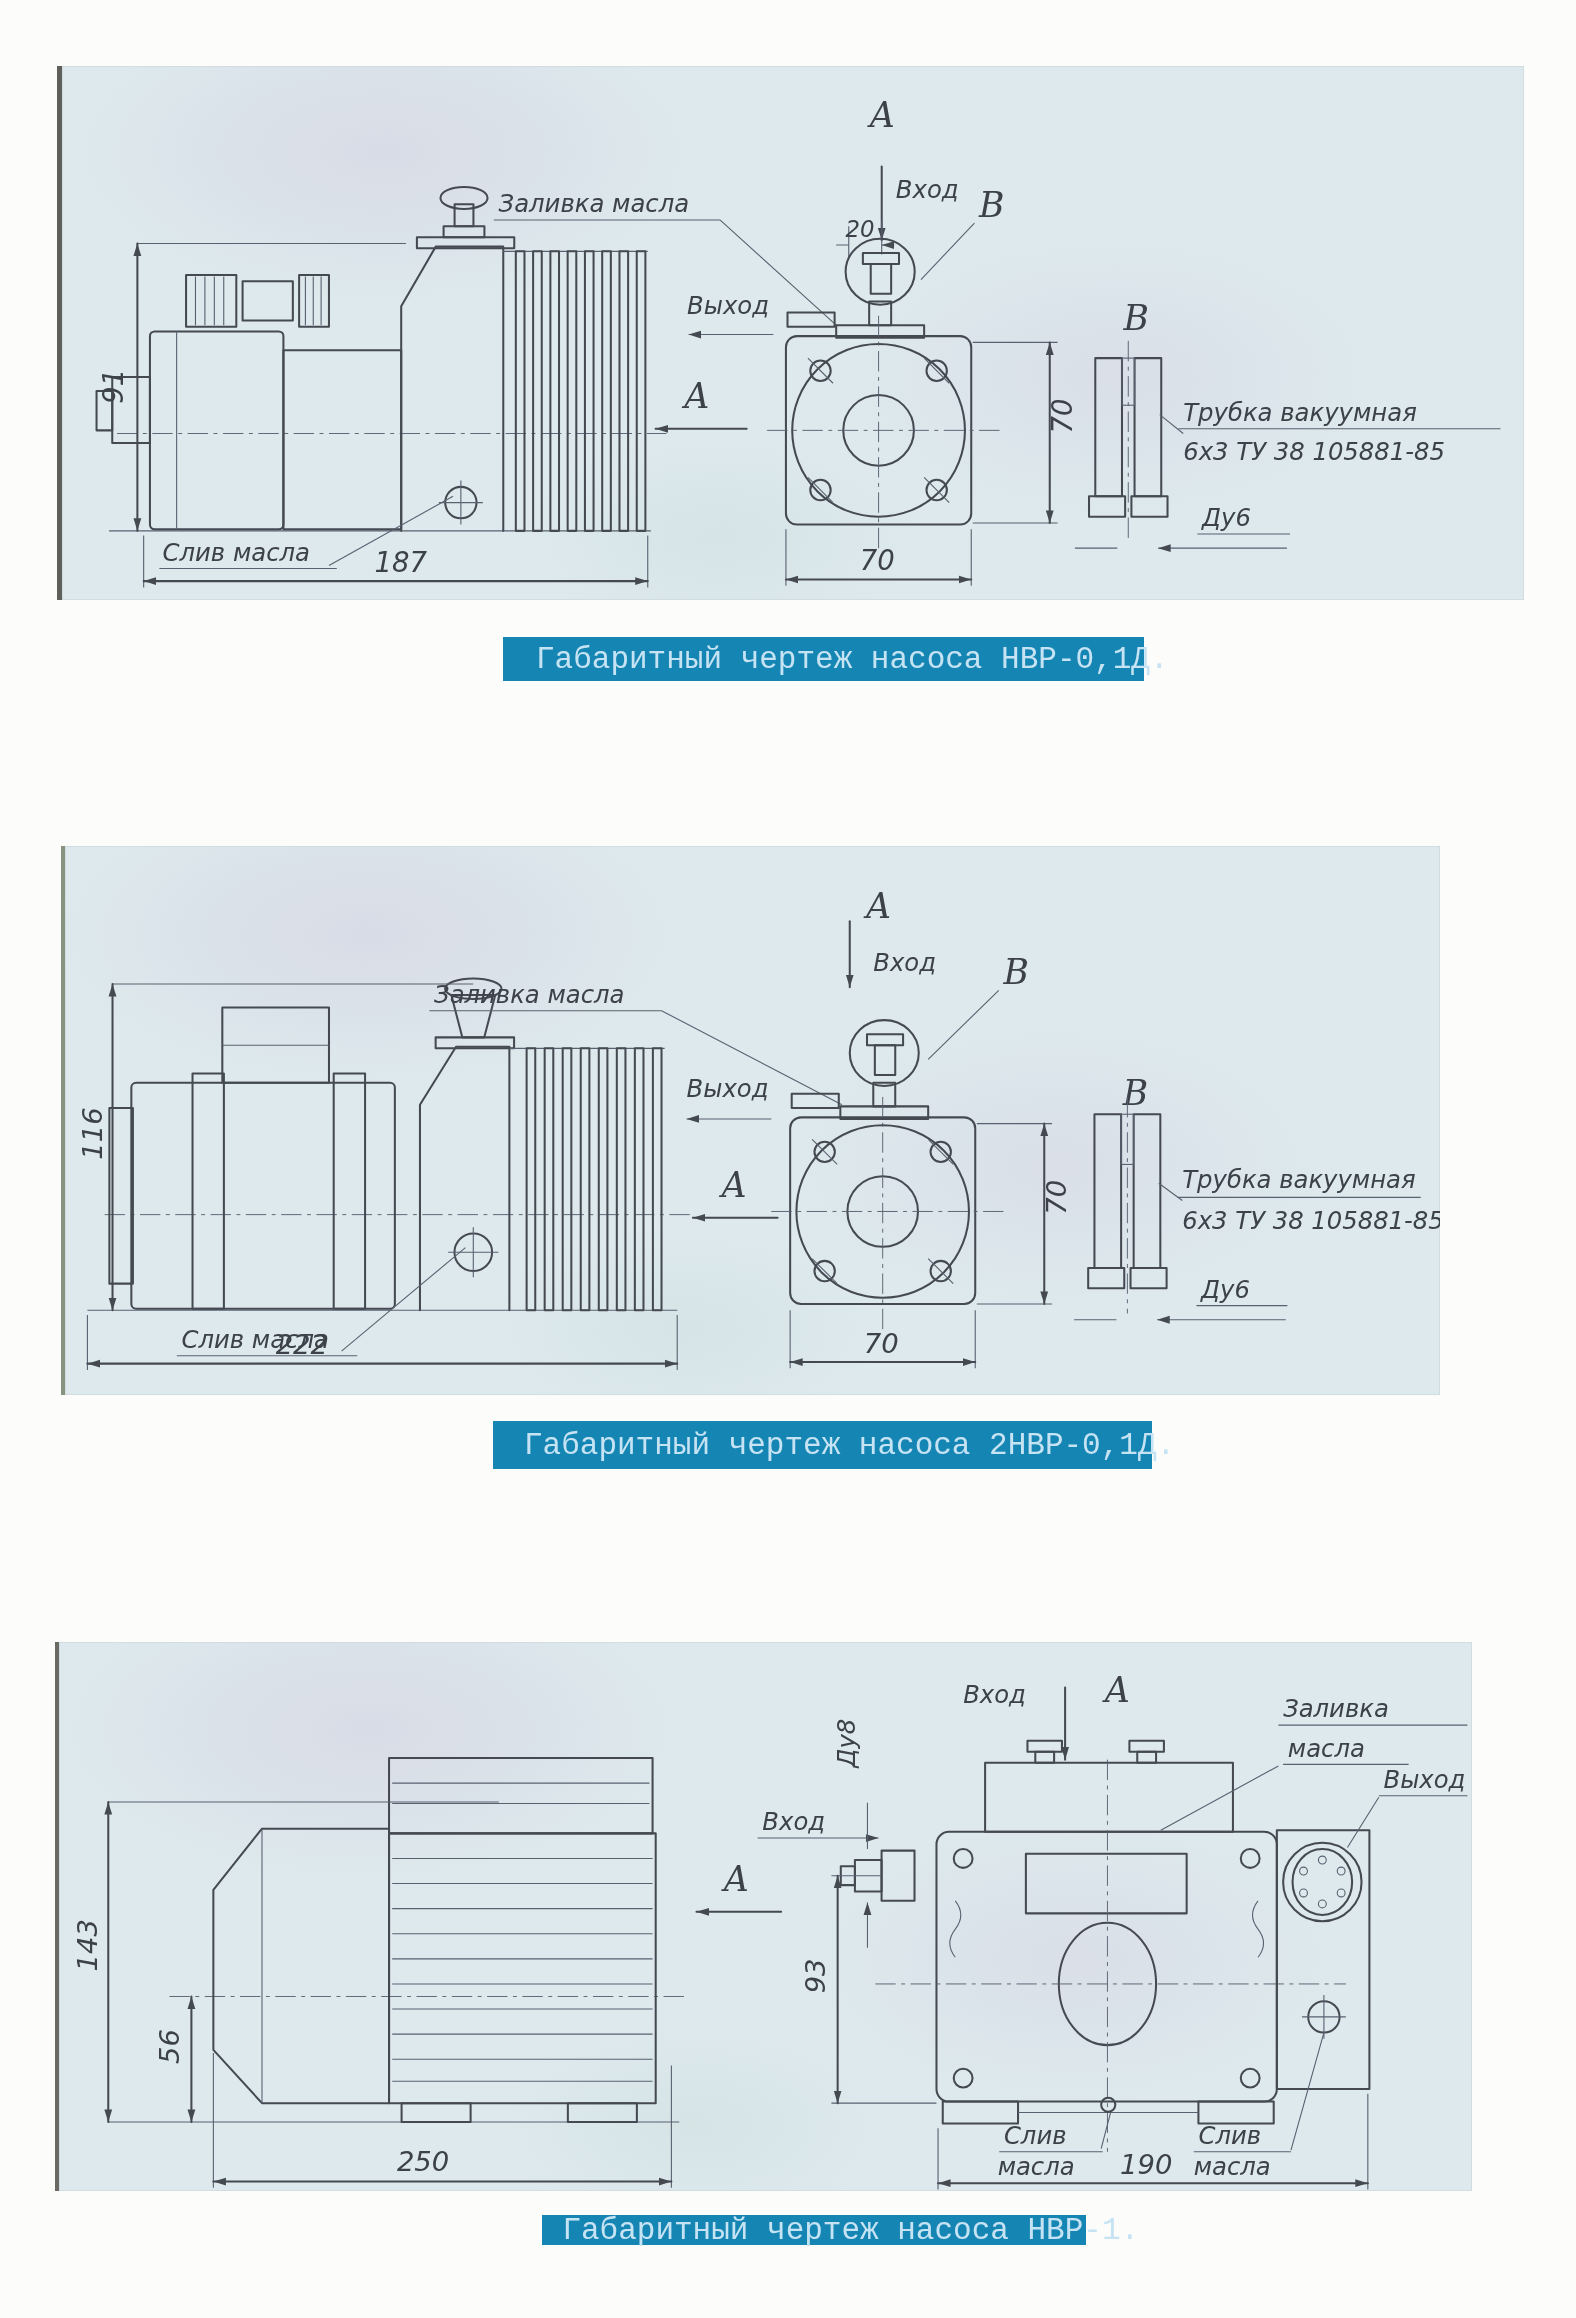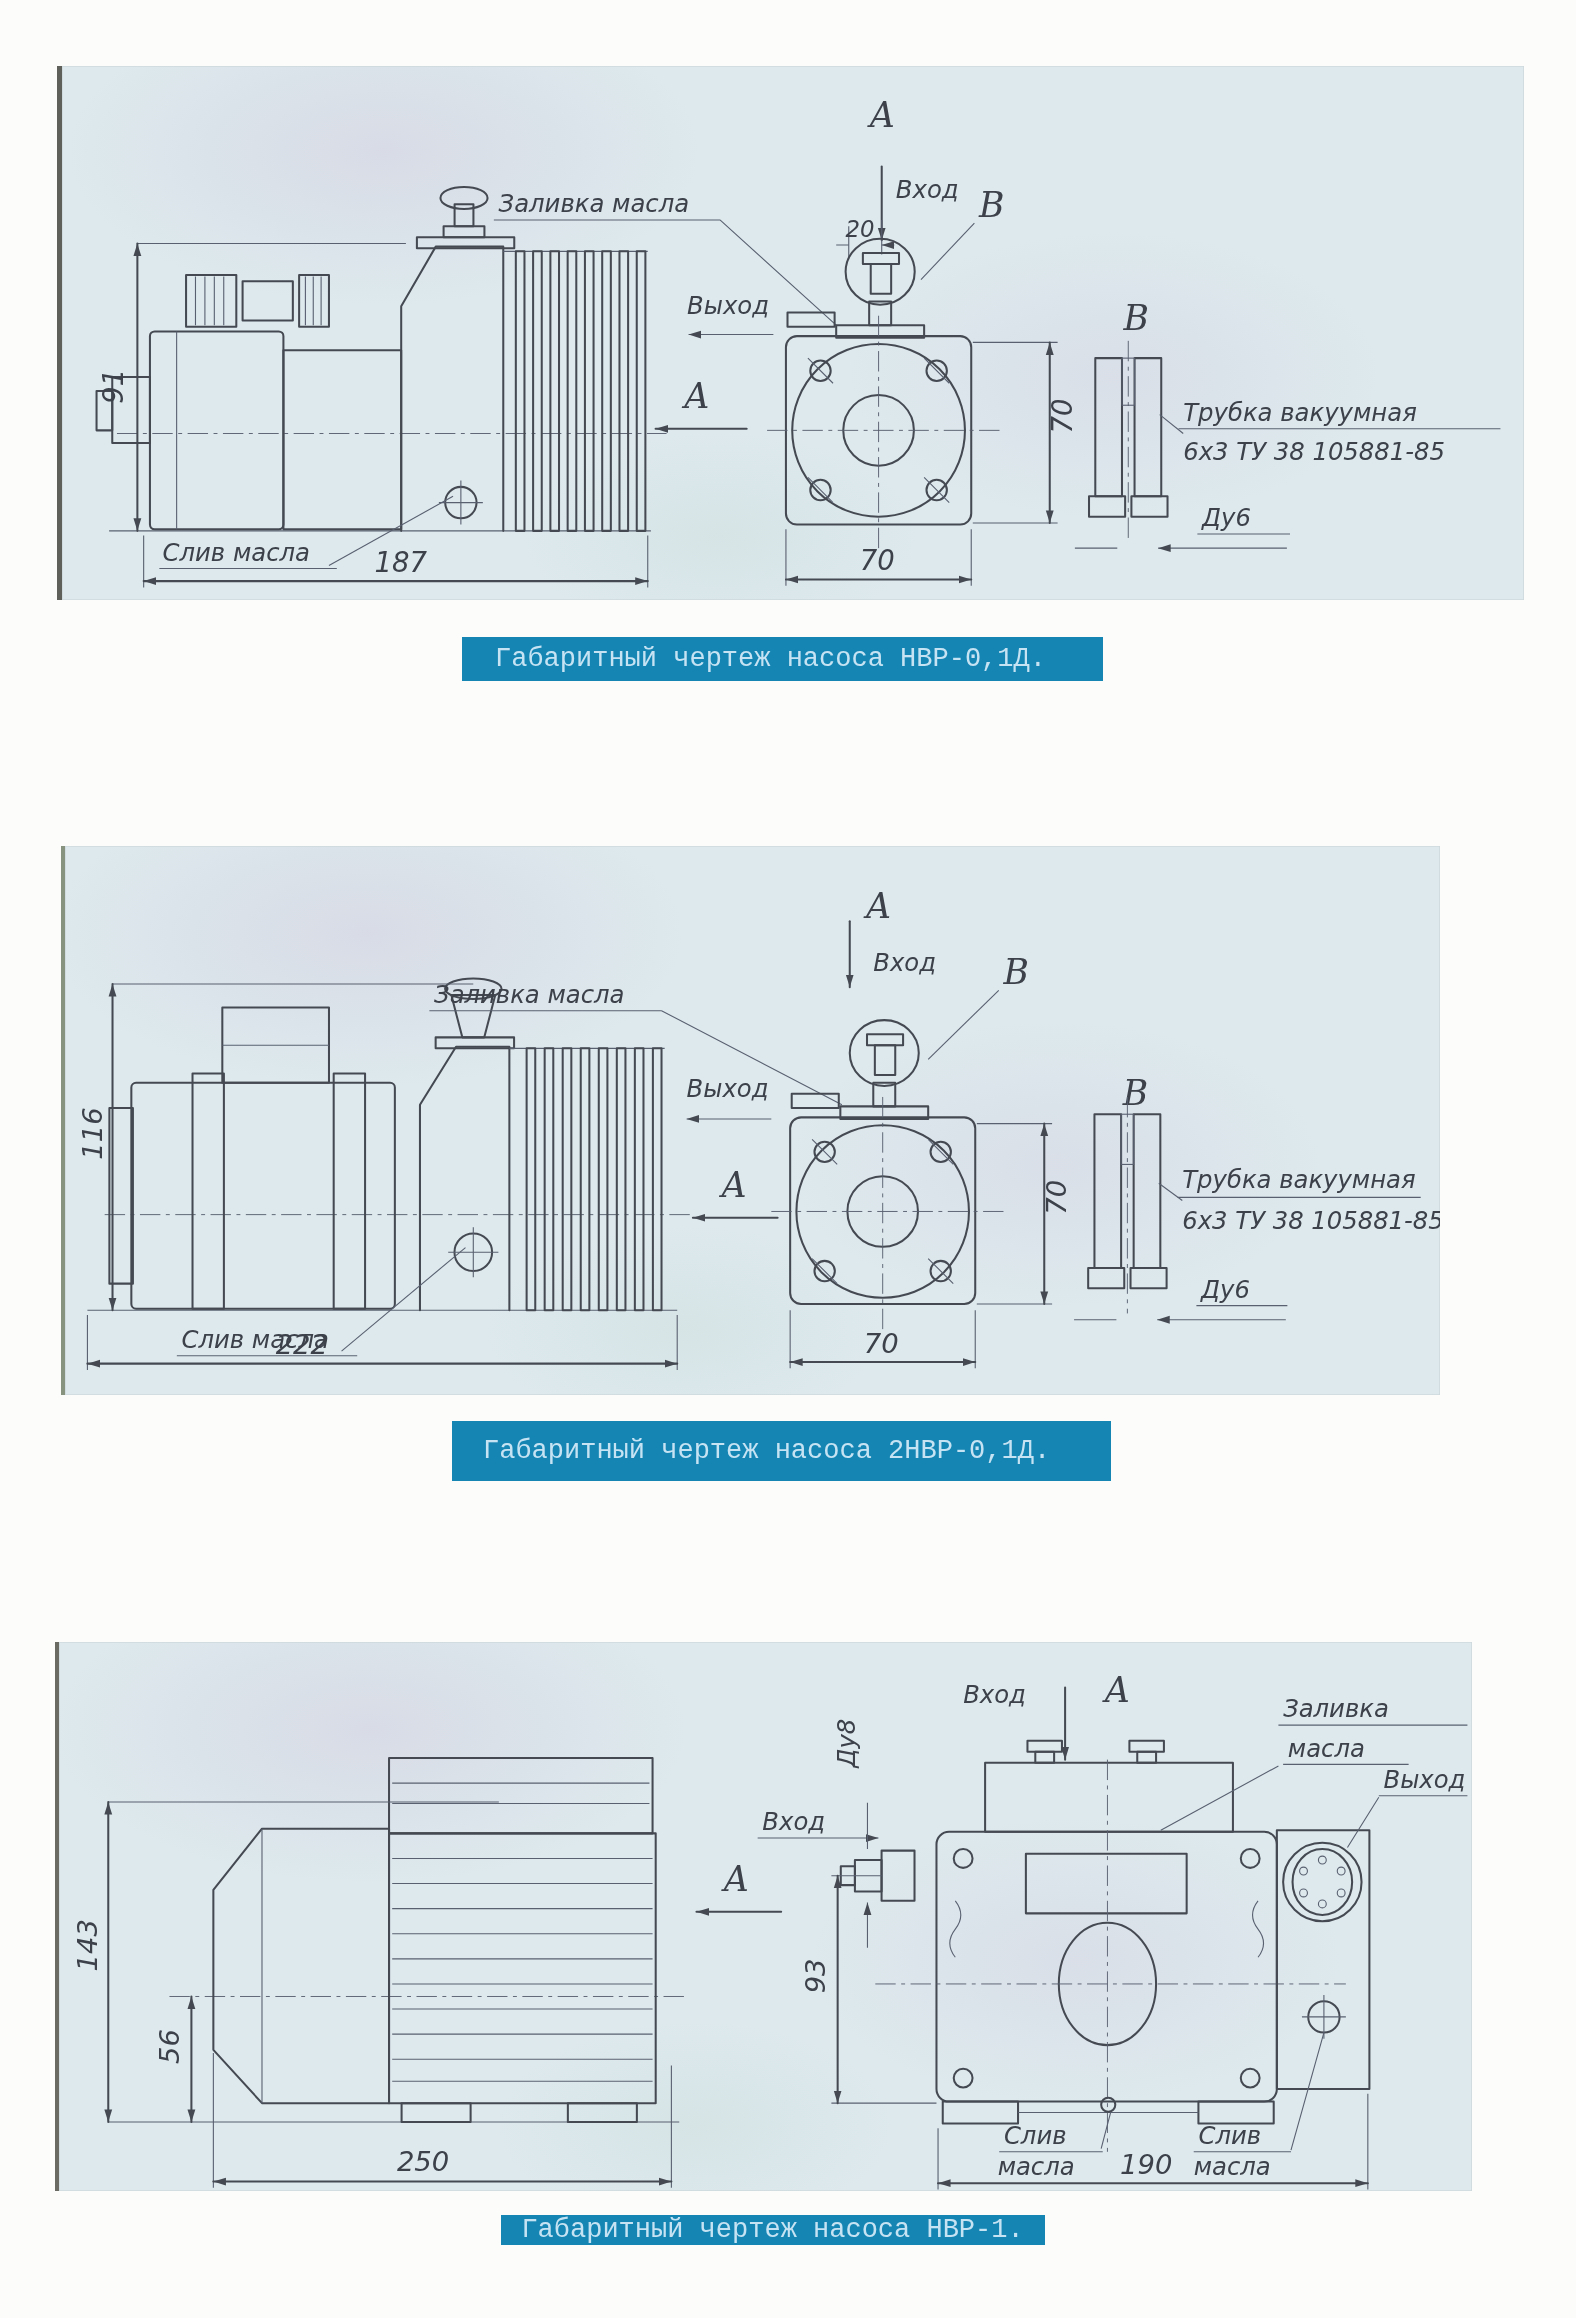--- a/index.html
+++ b/index.html
@@ -9,24 +9,24 @@
     background:
       radial-gradient(ellipse 487px 235px at 22% 16%, rgba(206,191,215,.32), transparent 65%),
       radial-gradient(ellipse 408px 220px at 72% 58%, rgba(209,197,219,.28), transparent 65%),
       radial-gradient(ellipse 330px 173px at 45% 88%, rgba(192,211,206,.22), transparent 60%),
       #dde9ed;
     box-shadow:0 0 0 0.8px #cdd9dd inset;}
   #panel-1{left:57px;top:66px;width:1462px;height:534px;border-left:5.5px solid #60605a;}
   #panel-2{left:61px;top:846px;width:1375px;height:549px;border-left:4.7px solid #87927f;}
   #panel-3{left:55px;top:1642px;width:1413px;height:549px;border-left:4.7px solid #6a6a62;}
   .caption{position:absolute;background:#1586b4;color:#c6e3f3;
-    font-family:"Liberation Mono","DejaVu Sans Mono",monospace;font-size:27px;
-    display:flex;align-items:center;white-space:nowrap;}
+    font-family:"Liberation Mono","DejaVu Sans Mono",monospace;font-size:31px;
+    display:flex;align-items:center;white-space:nowrap;margin-left:41px;}
   #caption-1{left:462px;top:637px;width:608px;height:44px;padding-left:33px;}
-  #caption-2{left:452px;top:1421px;width:628px;height:60px;padding-left:31px;}
+  #caption-2{left:452px;top:1421px;width:628px;height:48px;padding-left:31px;}
   #caption-3{left:501px;top:2215px;width:524px;height:30px;padding-left:20.4px;}
   svg{display:block;}
   .s{stroke:#454a52;stroke-width:2.6;fill:none;stroke-linejoin:round;stroke-linecap:round;}
   .t{stroke:#596070;stroke-width:1.4;fill:none;}
   .cl{stroke:#596070;stroke-width:1.2;fill:none;stroke-dasharray:26 7 5 7;}
   .hand{font:italic 31px "DejaVu Sans",sans-serif;fill:#3c414a;}
   .dim{font:italic 35px "DejaVu Sans",sans-serif;fill:#3c414a;}
   .dims{font:italic 29px "DejaVu Sans",sans-serif;fill:#3c414a;}
   .vl{font:italic 44px "DejaVu Serif",serif;fill:#3c414a;}
 </style>

